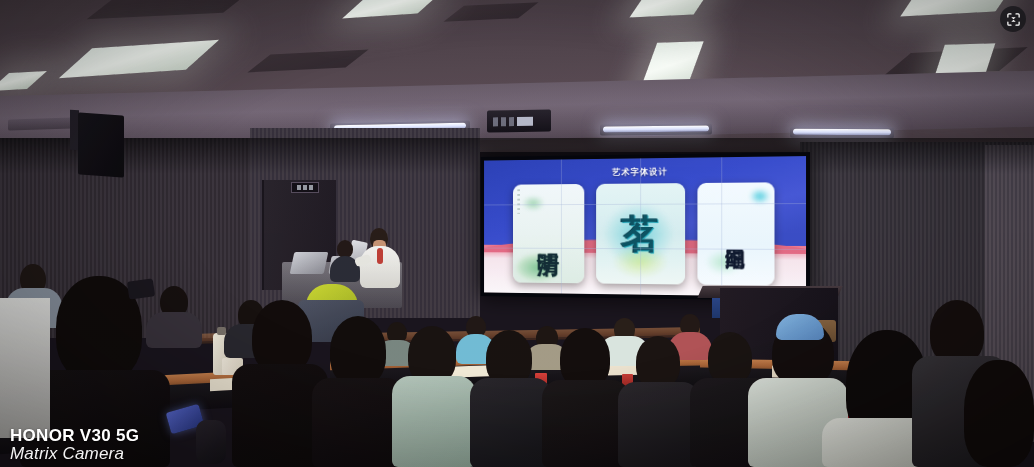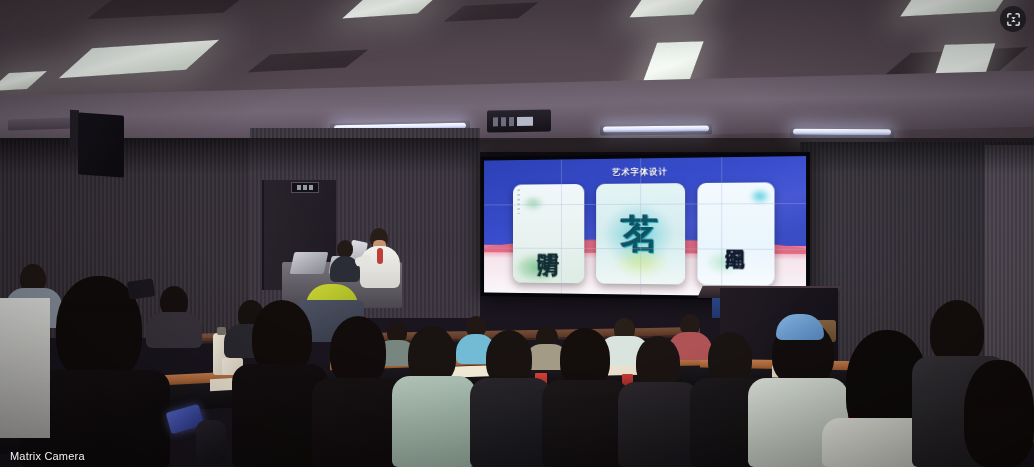--- a/index.html
+++ b/index.html
@@ -209,21 +209,21 @@
     position:absolute;border-radius:18px 18px 6px 6px;
   }
 
   
   .watermark{
     position:absolute;left:10px;bottom:4px;z-index:40;
     color:#ffffff;text-shadow:0 1px 3px rgba(0,0,0,.75);
     line-height:1.05;
   }
   .wm-main{font-size:17px;font-weight:600;letter-spacing:.3px;}
-  .wm-sub{font-size:11px;font-weight:500;opacity:.95;letter-spacing:.2px;}
+  .wm-sub{font-size:17px;font-weight:500;opacity:.95;letter-spacing:.2px;font-style:italic;}
 
   
   .fs-btn{
     position:absolute;right:8px;top:6px;width:26px;height:26px;border-radius:50%;
     background:rgba(20,20,24,.78);
     display:flex;align-items:center;justify-content:center;
     z-index:50;cursor:pointer;
   }
   .fs-btn svg{display:block;}
 
@@ -440,20 +440,21 @@
   <div class="head" style="left:964px;top:360px;width:70px;height:107px;background:#120d0c;border-radius:46% 46% 34% 34%;"></div>
 
   <div style="position:absolute;left:168px;top:408px;width:34px;height:22px;background:linear-gradient(150deg,#5a6fd0,#2b3c8e);border-radius:3px;transform:rotate(-16deg);box-shadow:0 0 8px rgba(120,150,255,.5);"></div>
   <div style="position:absolute;left:196px;top:420px;width:30px;height:44px;background:linear-gradient(150deg,#2a2630,#141218);border-radius:10px;"></div>
   <div style="position:absolute;left:128px;top:280px;width:26px;height:18px;background:#1b1820;border-radius:3px;transform:rotate(-8deg);"></div>
 
   <div class="warm"></div>
   <div class="vignette"></div>
 
   <div class="watermark">
+    <div class="wm-main">HONOR V30 5G</div>
     <div class="wm-sub">Matrix Camera</div>
   </div>
 
   <div class="fs-btn">
     <svg width="15" height="15" viewBox="0 0 24 24">
       <g fill="none" stroke="#ffffff" stroke-width="2" stroke-linecap="round">
         <path d="M3 8V4.5A1.5 1.5 0 0 1 4.5 3H8"></path>
         <path d="M16 3h3.5A1.5 1.5 0 0 1 21 4.5V8"></path>
         <path d="M21 16v3.5a1.5 1.5 0 0 1-1.5 1.5H16"></path>
         <path d="M8 21H4.5A1.5 1.5 0 0 1 3 19.5V16"></path>

